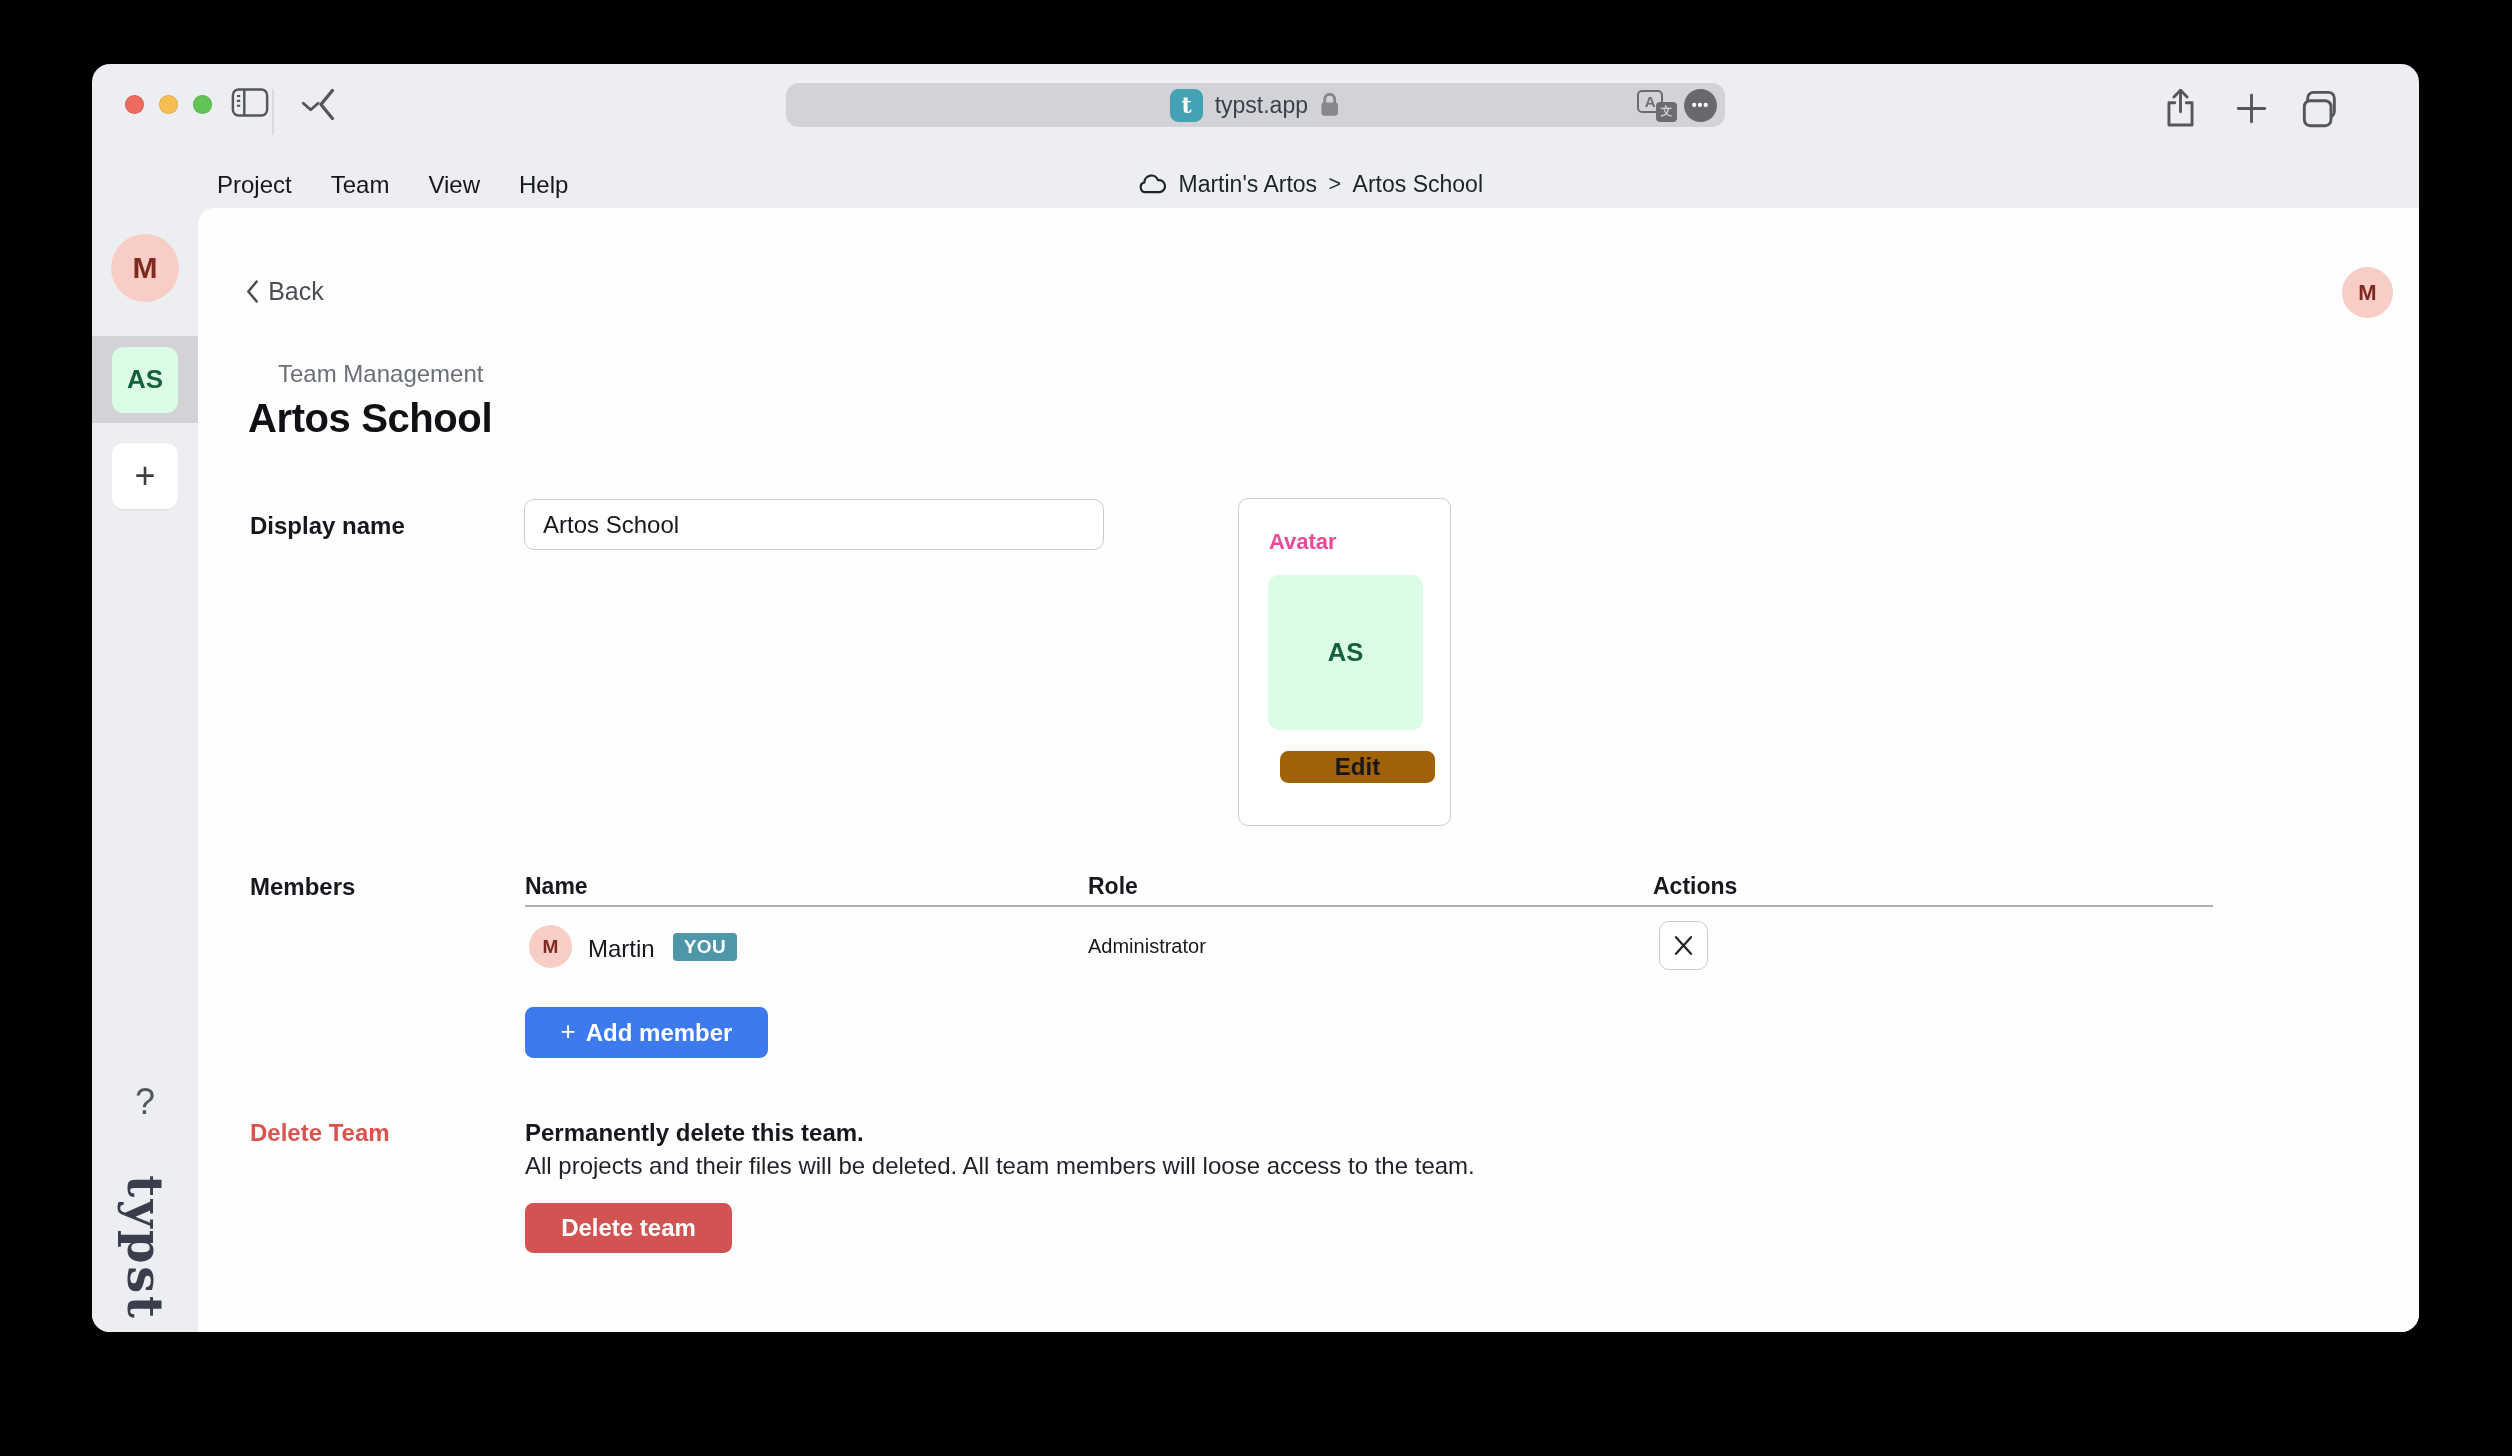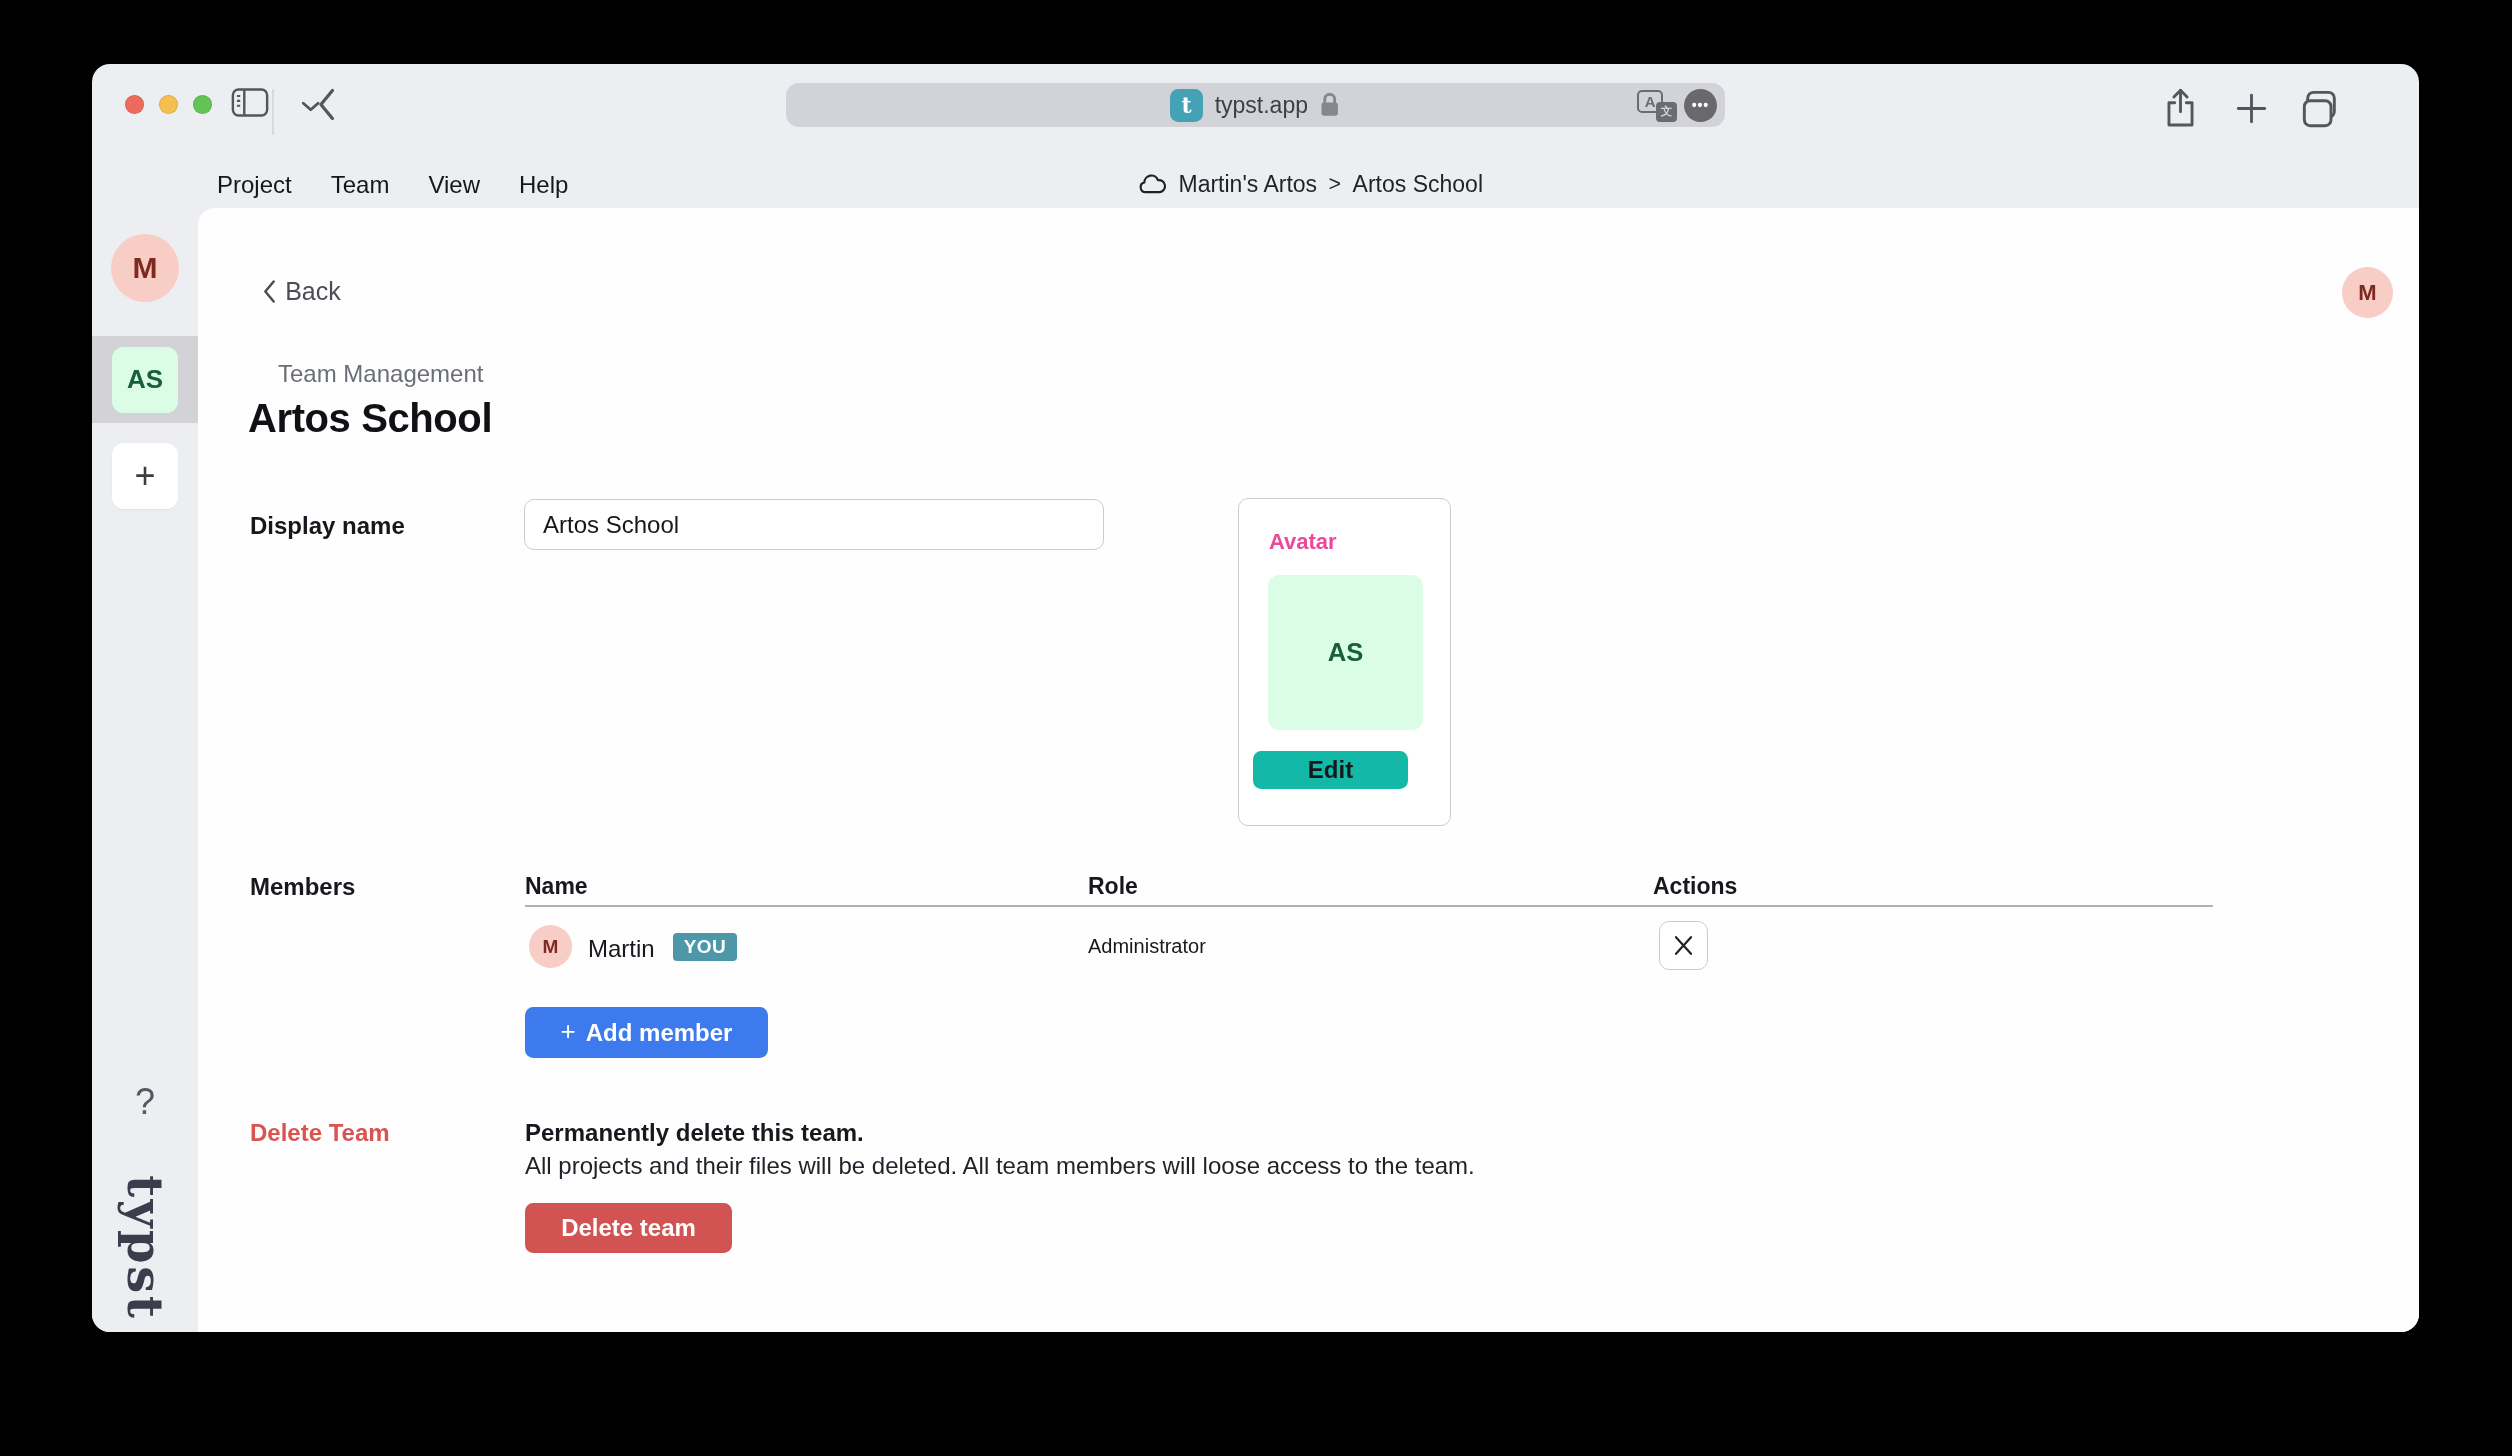--- a/index.html
+++ b/index.html
@@ -100,43 +100,43 @@
   }
   .content {
     position:absolute; left:106px; top:0; width:2222px; height:1124px;
     background:var(--c-content_white,#fefefe); border-top-left-radius:16.5px;
   }
   .user-avatar {
     position:absolute; left:2144px; top:59px; width:51px; height:51px; border-radius:50%;
     background:var(--c-avatar_pink_bg,#f7cdc6); color:var(--c-avatar_pink_text,#7f2a20);
     font-weight:bold; font-size:22px; display:flex; align-items:center; justify-content:center;
   }
-  .back-link { position:absolute; left:64px; top:69px; display:flex; align-items:center; gap:8.2px; color:#4a4d53; font-size:25px; cursor:default; }
+  .back-link { position:absolute; left:47px; top:69px; display:flex; align-items:center; gap:8.2px; color:#4a4d53; font-size:25px; cursor:default; }
   .eyebrow { position:absolute; left:52px; top:152px; font-size:24px; color:#6a6e76;margin-left:28px; }
   .page-title { position:absolute; left:50px; top:188px; font-size:40px; font-weight:bold; color:#0f1115; letter-spacing:-0.4px; }
   .field-label { position:absolute; left:52px; top:304px; font-size:24px; font-weight:bold; color:#16181d; }
   .name-input {
     position:absolute; left:326px; top:291px; width:580px; height:51px;
     border:1.6px solid #c9ccd3; border-radius:10px; background:#fff;
     font-family:"Liberation Sans", sans-serif; font-size:24px; color:#16181d;
     padding:0 18px; outline:none;
   }
   .avatar-card {
     position:absolute; left:1040px; top:290px; width:213px; height:328px;
     border:1.6px solid #c9ccd3; border-radius:10px; background:#fff;
   }
   .avatar-card-title { position:absolute; left:30px; top:30px; font-size:22px; font-weight:bold; color:#ec4899; }
   .avatar-big {
     position:absolute; left:29px; top:76px; width:155px; height:155px; border-radius:11.5px;
     background:var(--c-avatar_green_bg,#dbfce5); color:var(--c-avatar_green_text,#17603c);
     font-weight:bold; font-size:25.6px; display:flex; align-items:center; justify-content:center;
   }
   .edit-btn {
-    position:absolute; left:14px; top:252px; width:155px; height:38px;
-    background:#14b8a6; border:none; border-radius:8.2px;
+    position:absolute; left:41px; top:252px; width:155px; height:32px;
+    background:#a16207; border:none; border-radius:8.2px;
     font-family:"Liberation Sans", sans-serif; font-size:24px; font-weight:bold; color:#16181d; cursor:default;
   }
   .members-label { position:absolute; left:52px; top:665px; font-size:24px; font-weight:bold; color:#16181d; }
   .th { position:absolute; top:665px; font-size:23px; font-weight:bold; color:#16181d; }
   .th-name { left:327px; } .th-role { left:890px; } .th-actions { left:1455px; }
   .table-divider { position:absolute; left:327px; top:697px; width:1688px; height:1.6px; background:#aeb1b8; }
   .row-avatar {
     position:absolute; left:331px; top:717px; width:43px; height:43px; border-radius:50%;
     background:var(--c-avatar_pink_bg,#f7cdc6); color:var(--c-avatar_pink_text,#7f2a20);
     font-weight:bold; font-size:19px; display:flex; align-items:center; justify-content:center;

